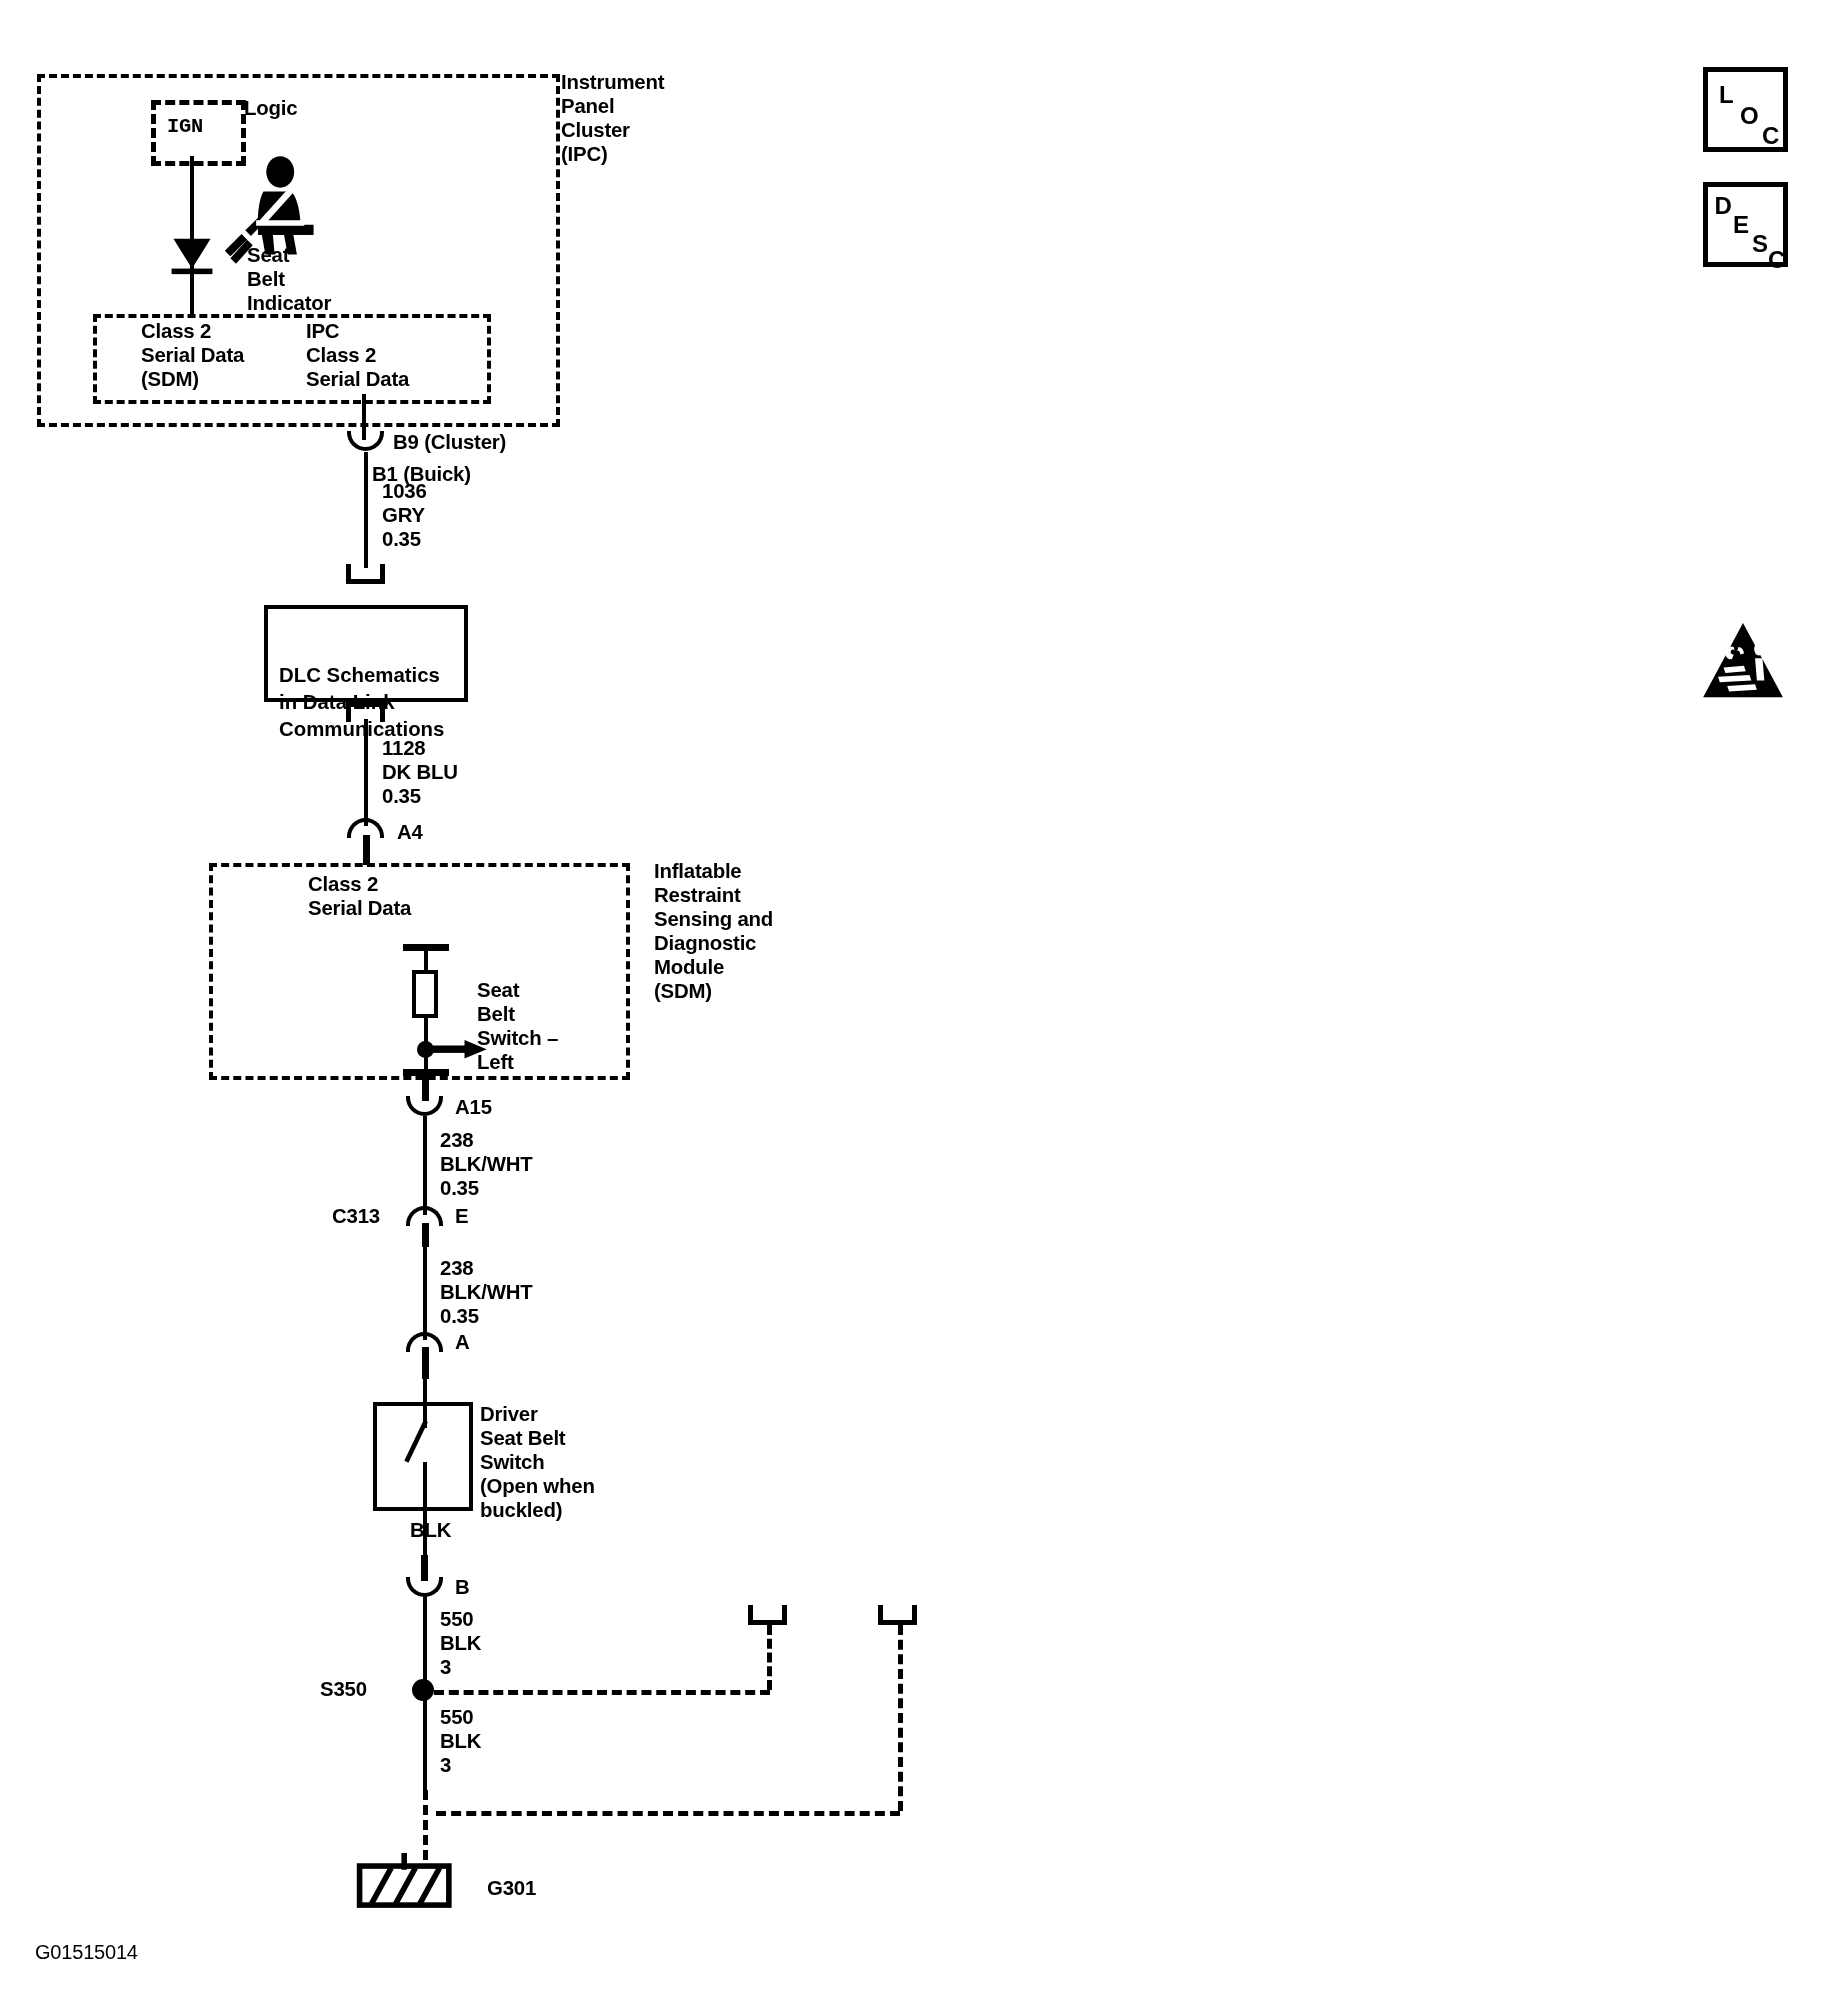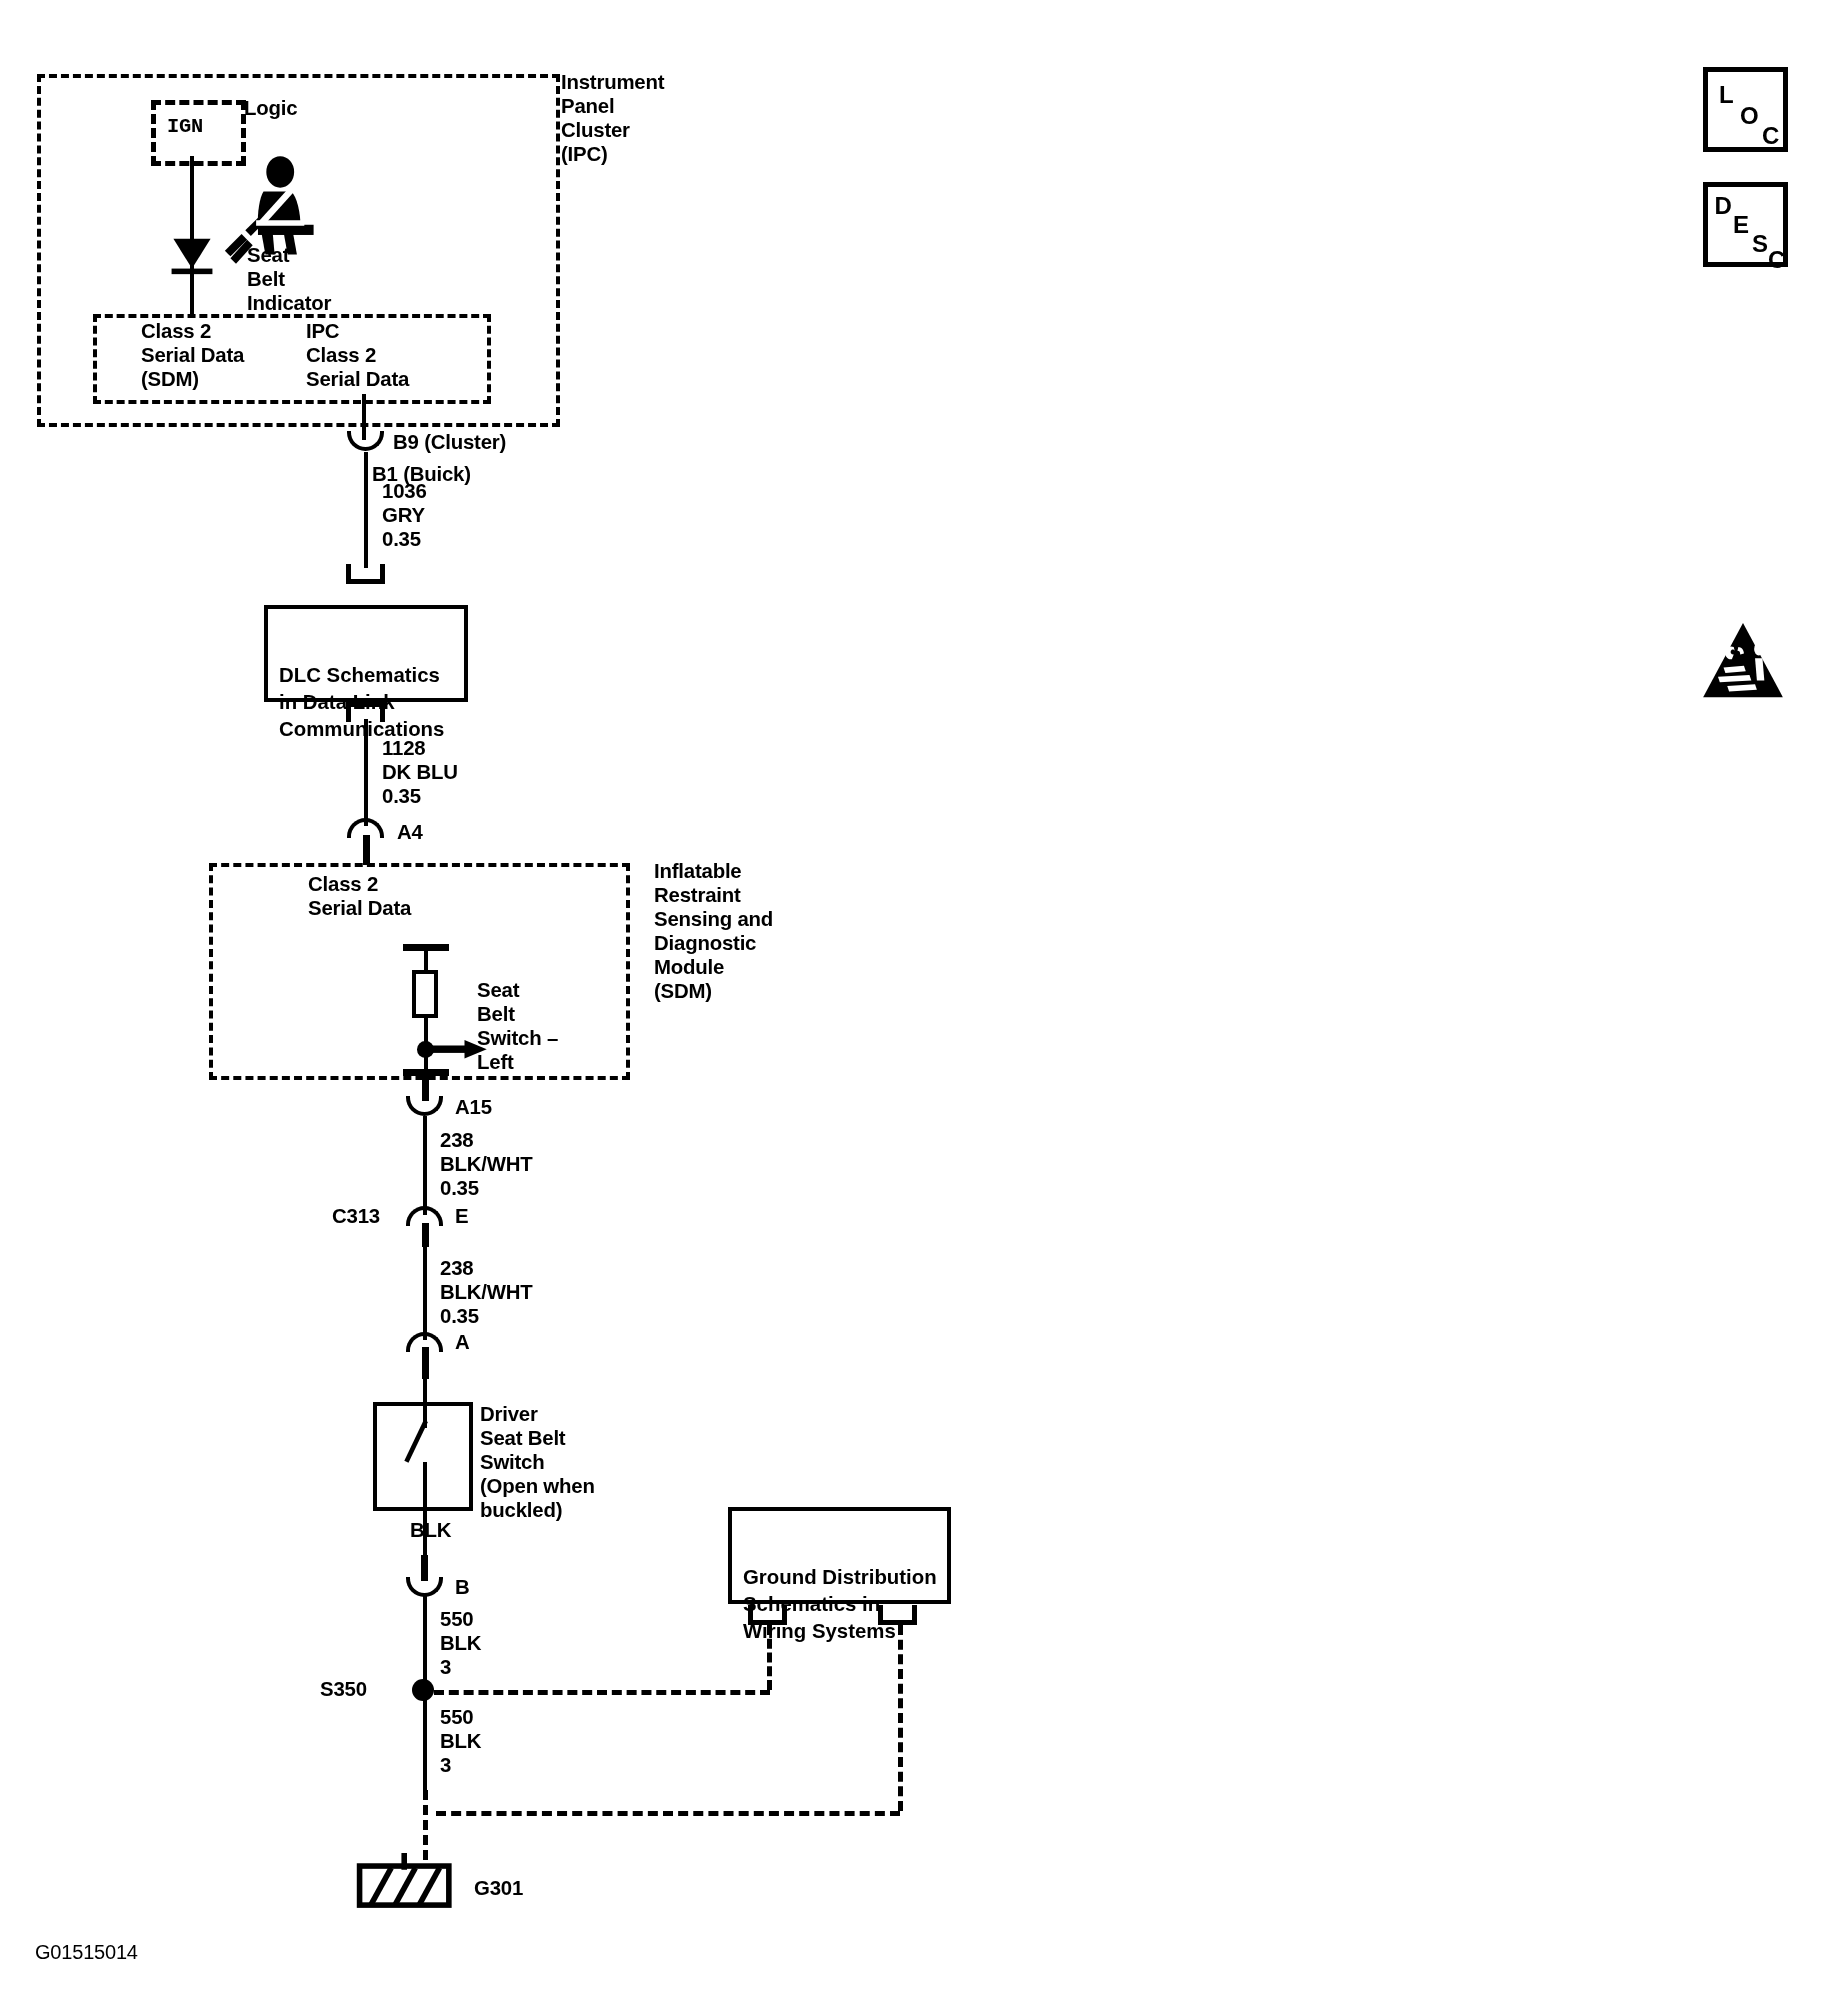--- a/index.html
+++ b/index.html
@@ -321,27 +321,22 @@
 
   <div class="dash-v" style="left:423px; top:1790px; height:70px;"></div>
 
   <svg style="left:354px; top:1853px;" width="106" height="67" viewBox="0 0 114 72">
     <rect class="stroke" x="6" y="14" width="96" height="42" stroke-width="6"></rect>
     <line class="stroke" x1="54" y1="0" x2="54" y2="18" stroke-width="6"></line>
     <line class="stroke" x1="18" y1="56" x2="40" y2="16" stroke-width="6"></line>
     <line class="stroke" x1="44" y1="56" x2="66" y2="16" stroke-width="6"></line>
     <line class="stroke" x1="70" y1="56" x2="92" y2="16" stroke-width="6"></line>
   </svg>
-  <div class="lbl" style="left:438px; top:1876px;padding-left:36px;">G301</div>
-
-  <div class="refbox" style="left:728px; top:1507px; width:223px; height:97px;">
-    <div class="txt">Ground Distribution
-Schematics in
-Wiring Systems</div>
-  </div>
+  <div class="lbl" style="left:451px; top:1876px;padding-left:36px;">G301</div>
+
 
   <div class="bracket" style="left:748px; top:1605px;"></div>
   <div class="bracket" style="left:878px; top:1605px;"></div>
 
   <div class="dash-v" style="left:767px; top:1625px; height:65px;"></div>
   <div class="dash-h" style="left:434px; top:1690px; width:336px;"></div>
 
   <div class="dash-v" style="left:898px; top:1625px; height:186px;"></div>
   <div class="dash-h" style="left:436px; top:1811px; width:464px;"></div>
 

